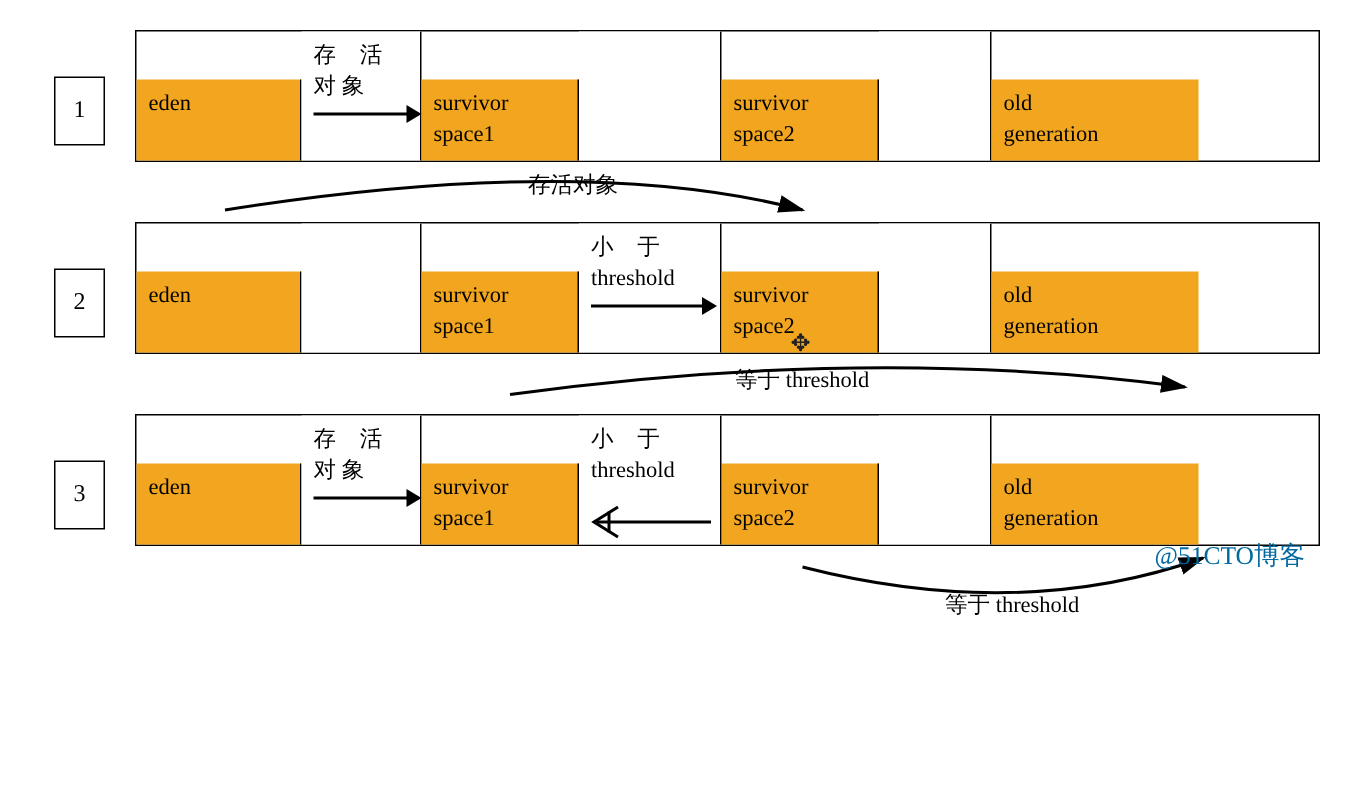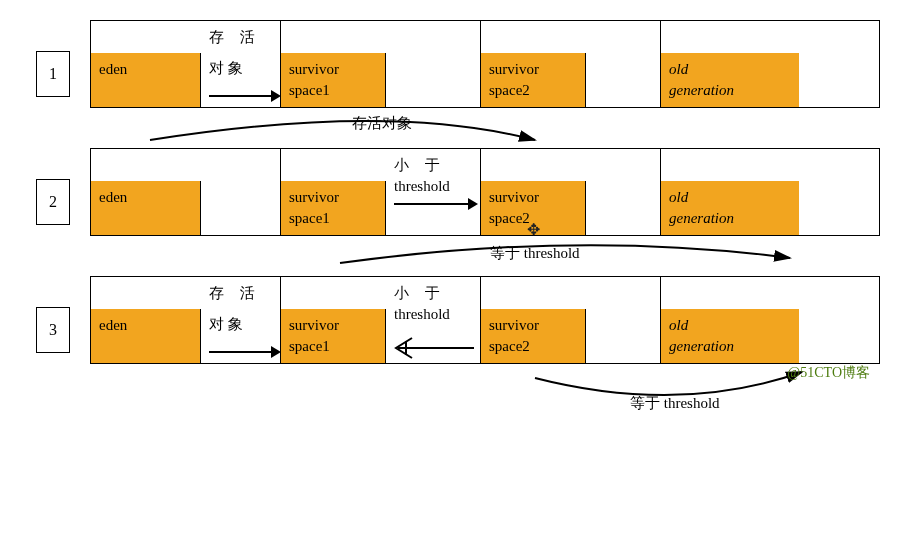--- a/index.html
+++ b/index.html
@@ -27,25 +27,25 @@
     align-items: stretch;
   }
   .box {
     border-right: 1px solid #000;
     padding: 6px 8px;
     display: flex;
     flex-direction: column;
     justify-content: flex-start;
     line-height: 1.4;
   }
-  .box:last-child { border-right: none; font-style: italic; }
+  .box:last-child { border-right: none; }
   .orange { background: #f2a51f; margin-top: 32px; }
   .white { background: #fff; }
   .eden { width: 110px; }
-  .gap1 { width: 80px; gap: 10px; }
+  .gap1 { width: 80px; }
   .surv { width: 105px; justify-content: flex-end; }
   .gap2 { width: 95px; font-family: Liberation Serif, serif; }
   .gap3 { width: 75px; }
   .old  { width: 138px; }
   .step-label {
     position: absolute;
     left: -55px;
     top: 30px;
     width: 34px;
     height: 46px;
@@ -77,22 +77,22 @@
   }
   .cursor-move {
     position: absolute;
     font-size: 16px;
     color: #222;
   }
   .watermark {
     position: absolute;
     right: 10px;
     bottom: -18px;
-    color: #4d7c0f;
-    font-size: 14px;
+    color: #0369a1;
+    font-size: 17px;
   }
   .spaced { letter-spacing: 6px; }
 </style>
 </head>
 <body>
 
 <div class="diagram">
 
   <div class="row-container">
     <div class="step-label">1</div>

